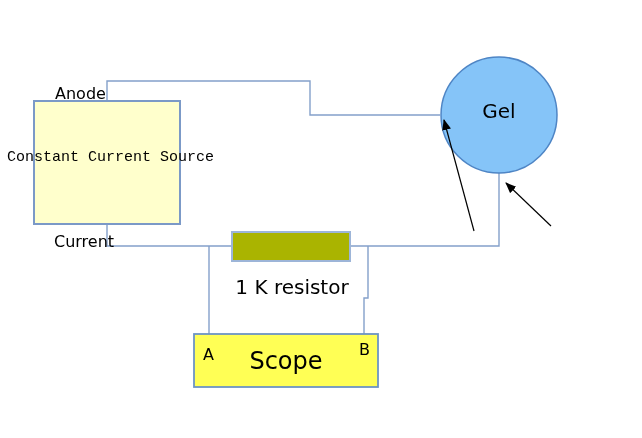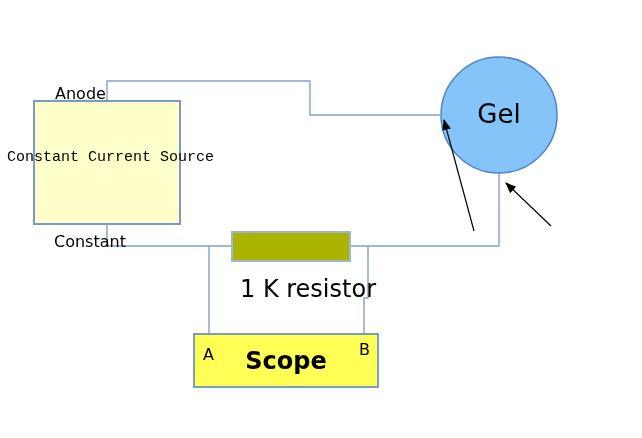--- a/index.html
+++ b/index.html
@@ -12,23 +12,23 @@
   .lbl.small{font-size:16px;}
   .lbl.mid{font-size:15px;}
   .lbl.center{text-align:center;}
   .wire{fill:none;stroke:#84a0ca;stroke-width:1.4;}
   .arrowline{fill:none;stroke:#000000;stroke-width:1.2;}
   .box-source{stroke:#7b99c7;stroke-width:2;}
   .box-resistor{stroke:#9db5d8;stroke-width:2;}
   .box-scope{stroke:#6d94c4;stroke-width:1.8;}
   .gel-circle{stroke:#4e85c5;stroke-width:1.5;}
   #src-label{left:7px;top:149px;width:200px;font-size:15px;font-family:Liberation Mono, monospace;}
-  #gel-label{left:459px;top:100px;width:80px;font-size:26px;}
-  #res-label{left:208px;top:276px;width:200px;font-size:24px;}
-  #scope-label{left:194px;top:348px;width:184px;font-size:24px;font-weight:bold;}
+  #gel-label{left:459px;top:100px;width:80px;font-size:20px;}
+  #res-label{left:192px;top:276px;width:200px;font-size:20px;}
+  #scope-label{left:194px;top:348px;width:184px;font-size:24px;}
   #anode-label{left:55px;top:85px;}
   #cathode-label{left:54px;top:233px;}
   #probe-a{left:203px;top:346px;}
   #probe-b{left:359px;top:341px;}
   #electrodes-label{left:443px;top:230px;}
 </style>
 </head>
 <body>
 
 <div class="stage">
@@ -48,20 +48,20 @@
     <rect class="box-source" x="34" y="101" width="146" height="123" fill="#ffffcc"></rect>
     <circle class="gel-circle" cx="499" cy="115" r="58" fill="#85c4f8"></circle>
     <rect class="box-resistor" x="232" y="232" width="118" height="29" fill="#aab400"></rect>
     <rect class="box-scope" x="194" y="334" width="184" height="53" fill="#ffff55"></rect>
 
     <line class="arrowline" x1="474" y1="231" x2="444" y2="120" marker-end="url(#ah)"></line>
     <line class="arrowline" x1="551" y1="226" x2="506" y2="183" marker-end="url(#ah)"></line>
   </svg>
 
   <div class="lbl small" id="anode-label">Anode</div>
-  <div class="lbl small" id="cathode-label">Constant</div>
+  <div class="lbl small" id="cathode-label">Current</div>
   <div class="lbl center" id="src-label">Constant Current Source</div>
   <div class="lbl center" id="gel-label">Gel</div>
   <div class="lbl center" id="res-label">1 K resistor</div>
   <div class="lbl center" id="scope-label">Scope</div>
   <div class="lbl small" id="probe-a">A</div>
   <div class="lbl small" id="probe-b">B</div>
 </div>
 
 </body></html>

